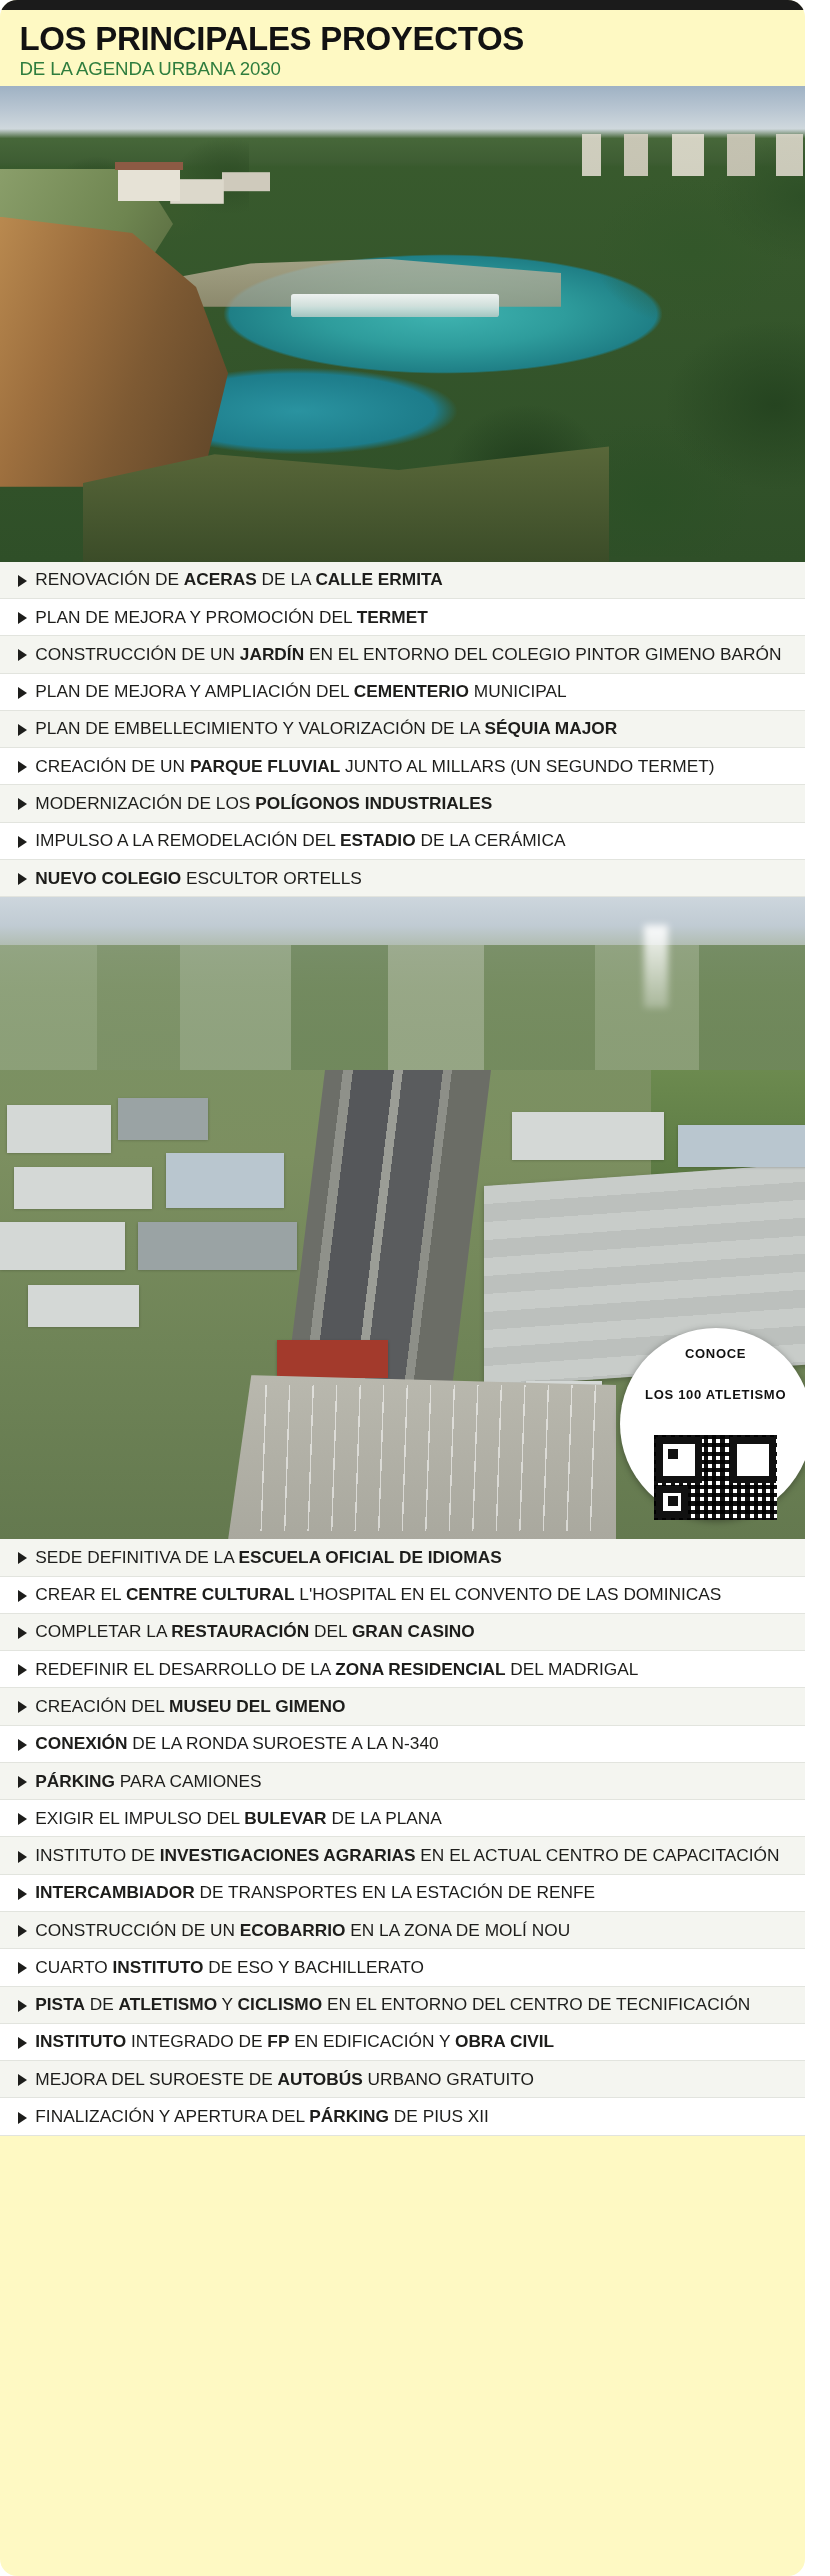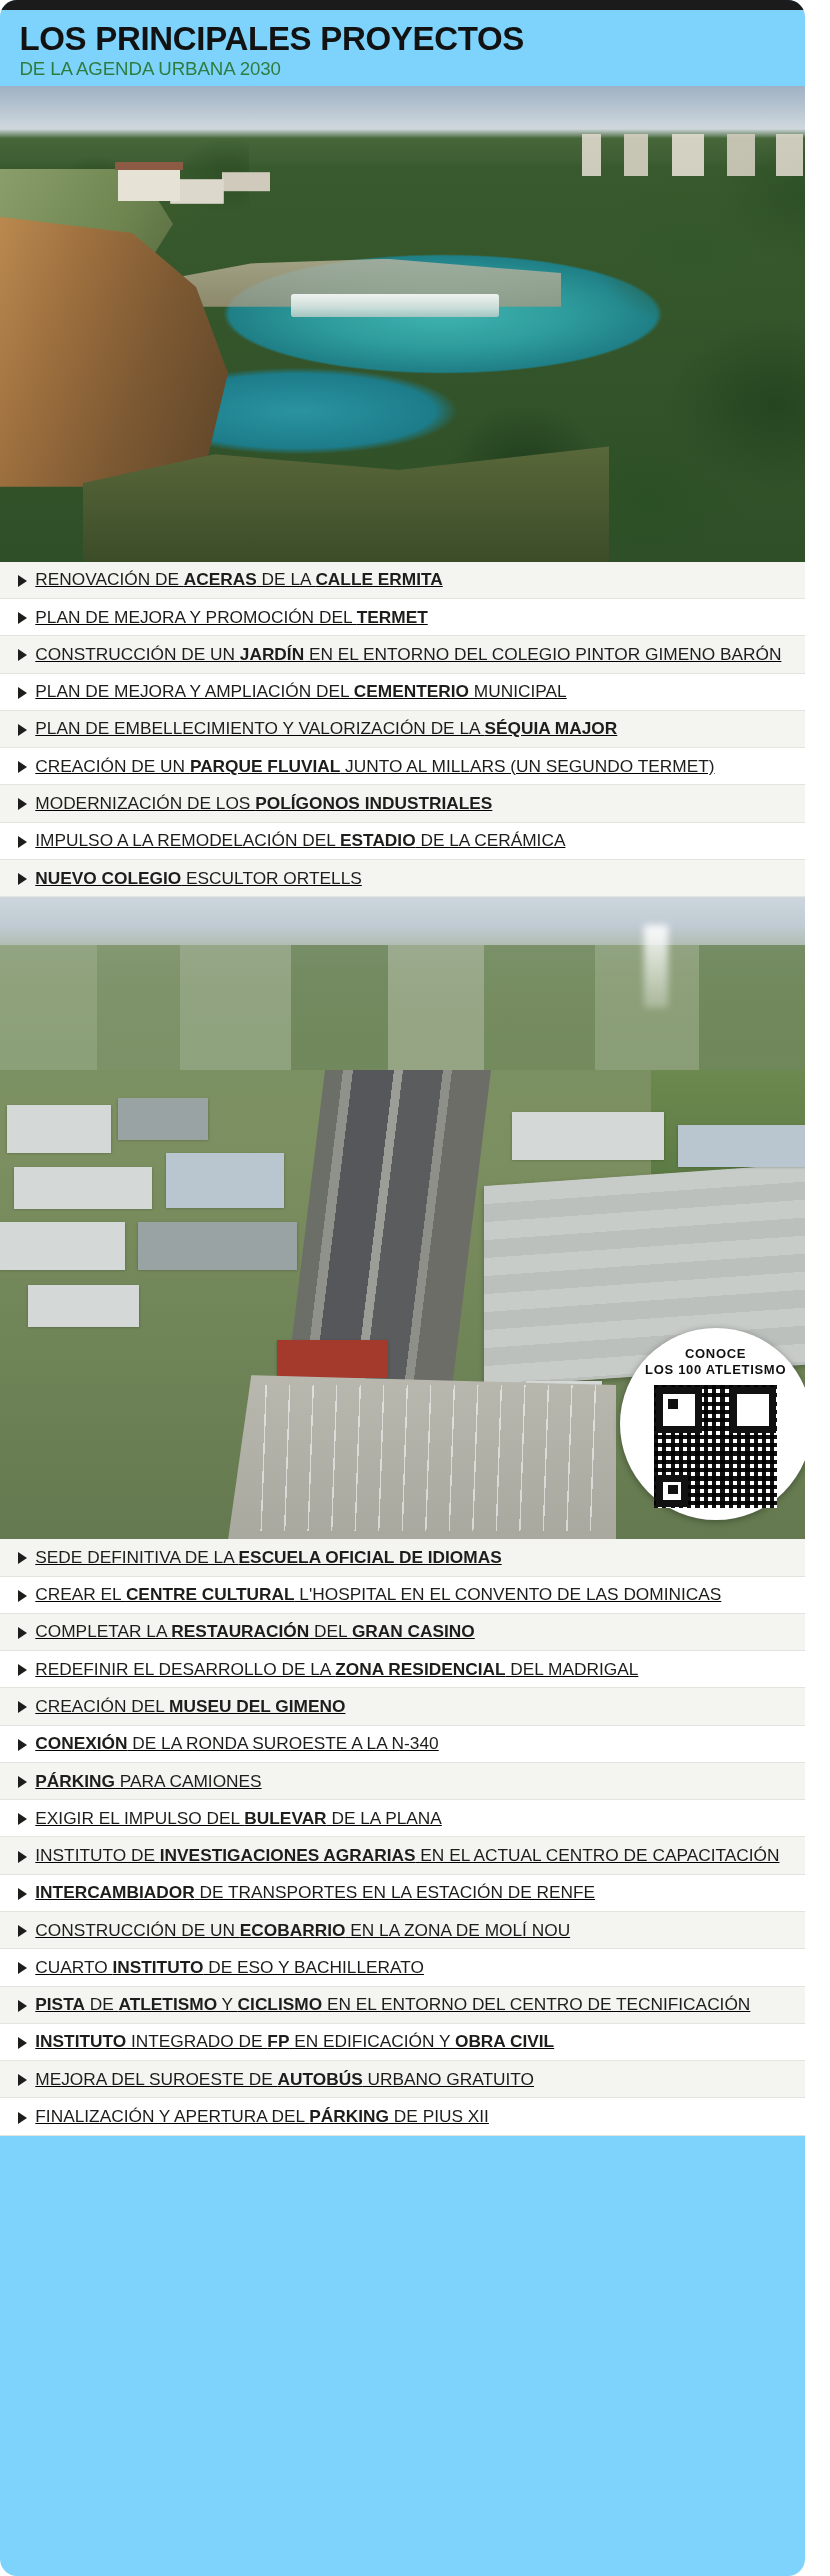--- a/index.html
+++ b/index.html
@@ -5,21 +5,21 @@
   * { box-sizing: border-box; margin: 0; padding: 0; }
   html, body {
     width: 831px;
     background: #ffffff;
     font-family: "Liberation Sans", sans-serif;
   }
   .page {
     width: 805px;
     min-height: 2576px;
     position: relative;
-    background: #7dd3fc;
+    background: #fef9c3;
     overflow: hidden;
     border-radius: 17px;
   }
 
   
   .topbar {
     height: 9.7px;
     background: #1b1b1b;
     width: 100%;
   }
@@ -183,20 +183,21 @@
     bottom: 19.4px;
     width: 192px;
     height: 192px;
     border-radius: 50%;
     background: #ffffff;
     box-shadow: 0 1.4px 7px rgba(0,0,0,.35);
     display: flex;
     flex-direction: column;
     align-items: center;
     padding-top: 18px;
+    gap: 25px;
   }
   .qr-badge .qr-l1 {
     font-size: 13px; font-weight: bold; letter-spacing: 0.7px; color: #111; line-height: 1.25;
   }
   .qr-badge .qr-l2 {
     font-size: 13px; font-weight: bold; letter-spacing: 0.7px; color: #111; line-height: 1.25;
   }
   .qr-code {
     margin-top: 7px;
     width: 123px; height: 123px;
@@ -210,21 +211,21 @@
   .qr-code:before, .qr-code:after, .qr-eye3 {
     content: ""; position: absolute; width: 32px; height: 32px;
     border: 7px solid #111; background: #fff;
   }
   .qr-code:before { left: 1.4px; top: 1.4px; }
   .qr-code:after { right: 1.4px; top: 1.4px; }
   .qr-eye3 { left: 1.4px; bottom: 1.4px; }
   .qr-eye-dot { position: absolute; width: 9.7px; height: 9.7px; background: #111; }
 
   
-  .list { width: 831px; text-decoration: underline; }
+  .list { width: 831px; }
   .item {
     display: flex;
     align-items: flex-start;
     padding: 7.6px 18px 7.6px 18px;
     font-size: 17.3px;
     line-height: 1.22;
     color: #1d1d1b;
     border-bottom: 0.7px solid #e2e4de;
   }
   .item:nth-child(odd) { background: #f4f5f0; }

